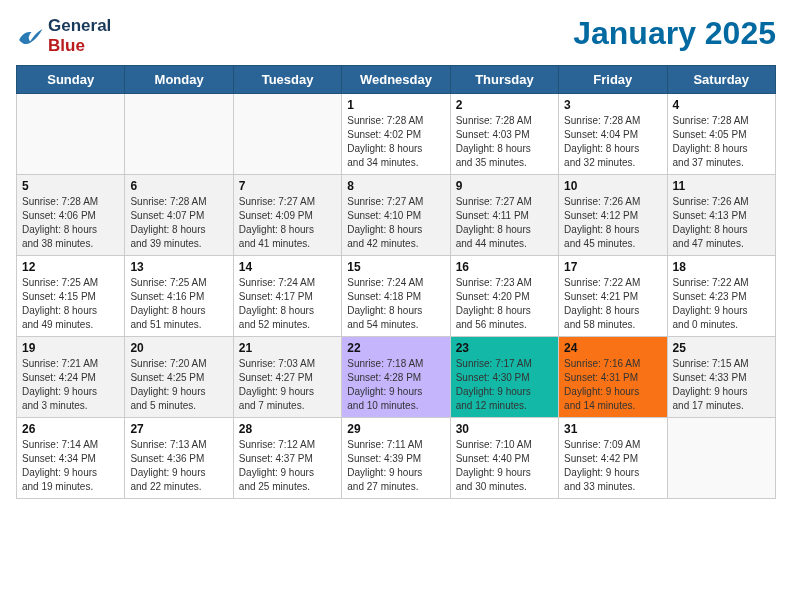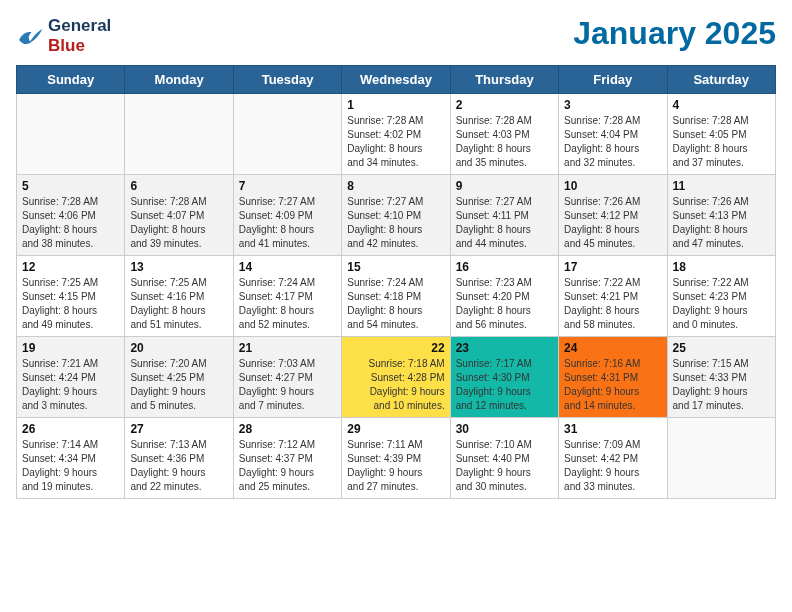--- a/index.html
+++ b/index.html
@@ -307,21 +307,21 @@
           </td>
           <td style="background: rgb(242, 242, 242);">
             <div class="day-number">21</div>
             <div class="day-info">
               <div>Sunrise: 7:03 AM</div>
               <div>Sunset: 4:27 PM</div>
               <div>Daylight: 9 hours</div>
               <div>and 7 minutes.</div>
             </div>
           </td>
-          <td style="background: #fde047; text-align: right;">
+          <td style="background: #c4b5fd;">
             <div class="day-number">22</div>
             <div class="day-info">
               <div>Sunrise: 7:18 AM</div>
               <div>Sunset: 4:28 PM</div>
               <div>Daylight: 9 hours</div>
               <div>and 10 minutes.</div>
             </div>
           </td>
           <td style="background: #14b8a6;">
             <div class="day-number">23</div>

